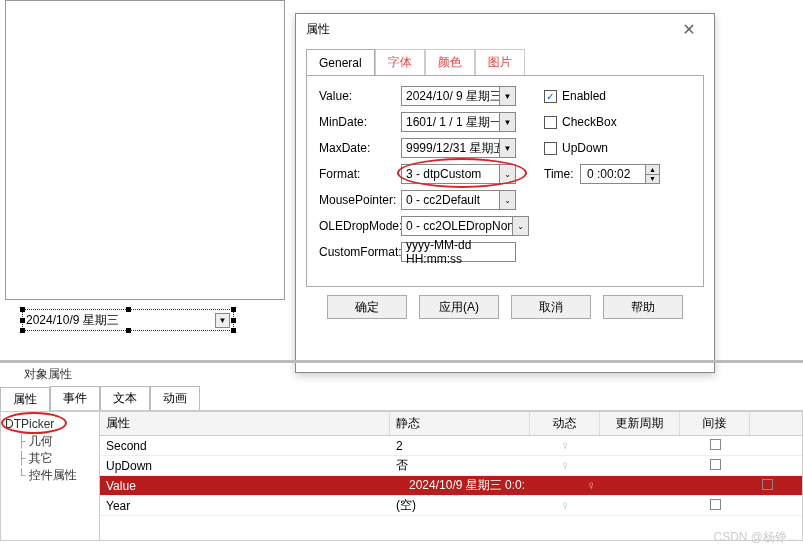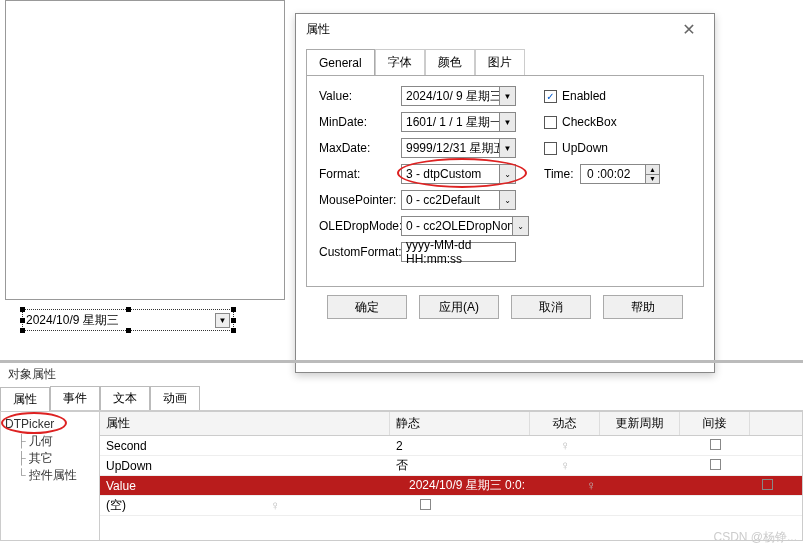--- a/index.html
+++ b/index.html
@@ -12,39 +12,39 @@
   .h-tm{left:50%;top:-3px;margin-left:-2px}.h-bm{left:50%;bottom:-3px;margin-left:-2px}
   .h-lm{left:-3px;top:50%;margin-top:-2px}.h-rm{right:-3px;top:50%;margin-top:-2px}
   .dtp-obj .dd{margin-left:auto;width:15px;height:15px;border:1px solid #888;display:flex;align-items:center;justify-content:center;font-size:8px;background:#eee;}
 
   .dialog{position:absolute;left:295px;top:13px;width:420px;height:360px;background:#fff;border:1px solid #888;box-shadow:0 3px 8px rgba(0,0,0,.2);}
   .dlg-title{height:30px;display:flex;align-items:center;padding:0 10px;background:#fff;}
   .dlg-title .x{margin-left:auto;font-size:16px;color:#666;width:30px;text-align:center;}
   .tabs{display:flex;padding:5px 10px 0 10px;}
   .tab{padding:4px 12px;border:1px solid #aaa;border-bottom:none;background:#fff;display:flex;align-items:center;position:relative;}
   .tab.active{background:#fff;}
-  .tab:not(.active){border-color:#ccc;color:#000000;}
+  .tab:not(.active){border-color:#ccc;color:#ef4444;}
   .tabcontent{margin:0 10px 8px 10px;border:1px solid #aaa;padding:10px 12px;}
   .frow{display:flex;align-items:center;margin-bottom:6px;height:20px;}
   .flab{width:82px;}
   .fsel,.finp{height:20px;border:1px solid #888;background:#fff;padding:0 4px;display:flex;align-items:center;}
   .fsel{width:115px;position:relative;}
   .fsel .dd{position:absolute;right:0;top:0;width:16px;height:100%;border-left:1px solid #888;display:flex;align-items:center;justify-content:center;font-size:8px;background:#eaeaea;}
   .circle-red{position:absolute;border:2px solid #d22;border-radius:50%/50%;}
   .chk{display:flex;align-items:center;gap:5px;margin-left:28px;}
   .chk .box{width:13px;height:13px;border:1px solid #555;display:flex;align-items:center;justify-content:center;font-size:10px;color:#0058cc}
   .finp{width:115px;justify-content:flex-end;}
   .spin{height:20px;border:1px solid #888;display:flex;align-items:center;width:80px;padding-left:6px;}
   .spin .sbtn{width:14px;border-left:1px solid #888;display:flex;flex-direction:column;margin-left:auto;height:100%;}
   .spin .sbtn div{flex:1;display:flex;align-items:center;justify-content:center;font-size:7px;background:#e8e8e8;border-bottom:1px solid #888;}
   .dlg-btns{display:flex;gap:12px;padding:0 2px 12px;justify-content:center;}
   .dlg-btns button{width:80px;height:24px;background:#f0f0f0;border:1px solid #aaa;}
 
   .bottom-pane{position:absolute;left:0;top:360px;right:0;bottom:0;border-top:3px solid #bbb;}
-  .bp-title{padding:3px 8px;color:#333;}
+  .bp-title{padding:3px 24px;color:#333;}
   .bp-tabs{display:flex;border-bottom:1px solid #ccc;}
   .bp-tab{padding:3px 12px;border:1px solid #bbb;border-bottom:none;background:#fff;margin-right:0;}
   .bp-tab.active{background:#fff;position:relative;top:1px;}
   .bp-body{display:flex;height:130px;}
   .tree{width:100px;border:1px solid #ccc;padding:4px 4px;line-height:17px;color:#333;position:relative;}
   .tree .t-item{white-space:nowrap;}
   .tree .lvl1{padding-left:12px;position:relative;}
   .tree .dash{color:#999;}
   .grid{flex:1;border:1px solid #ccc;border-left:none;}
   .grid .ghead{display:flex;background:#f4f4f4;border-bottom:1px solid #ccc;}
@@ -215,20 +215,21 @@
             <div class="gc col-lnk"><span class="chkcell"></span></div>
           </div>
           <div class="grow sel">
             <div class="gc col-name">Value</div>
             <div class="gc col-stat">2024/10/9 星期三 0:0:</div>
             <div class="gc col-dyn"><span class="bulb">♀</span></div>
             <div class="gc col-per"></div>
             <div class="gc col-lnk"><span class="chkcell"></span></div>
           </div>
           <div class="grow">
+            <div class="gc col-name">Year</div>
             <div class="gc col-stat">(空)</div>
             <div class="gc col-dyn"><span class="bulb">♀</span></div>
             <div class="gc col-per"></div>
             <div class="gc col-lnk"><span class="chkcell"></span></div>
           </div>
         </div>
     </div>
   </div>
 </div>
 

